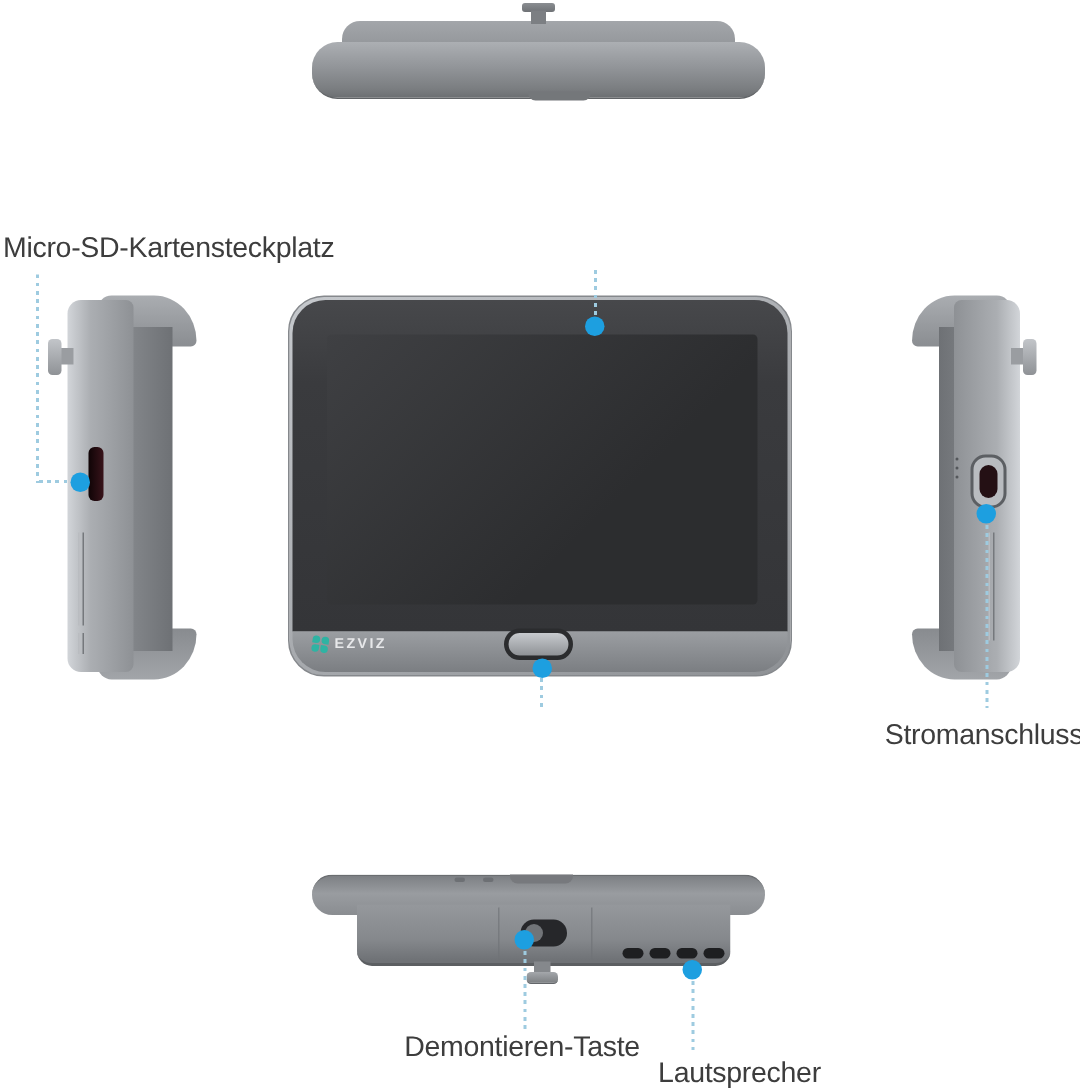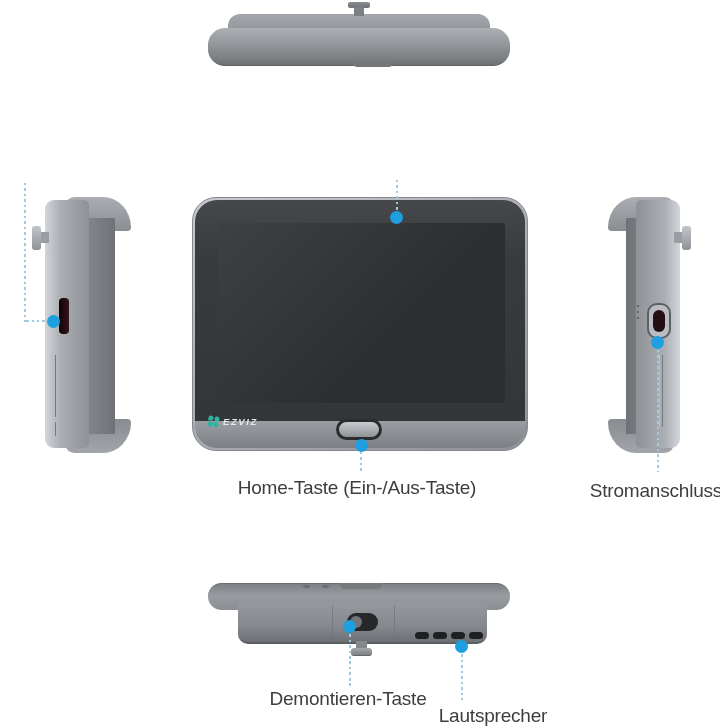--- a/index.html
+++ b/index.html
@@ -69,21 +69,21 @@
   .rs-dot{position:absolute;width:2px;height:2px;border-radius:50%;background:#54575b;left:31px;}
   .rs-groove{left:53px;top:159px;height:72px;}
 
   
   #front-view{left:192px;top:197px;width:336px;height:254px;}
   .fv-rim{left:0;top:0;width:336px;height:254px;background:linear-gradient(150deg,#c6c9cd,#8e9195);border-radius:24px;border:1px solid #85888c;}
   .fv-bezel{left:3px;top:3px;width:330px;height:221px;background:linear-gradient(180deg,#47484b,#3a3b3e 25%,#343538);border-radius:22px 22px 0 0;}
   .fv-screen{left:26px;top:26px;width:287px;height:180px;background:linear-gradient(135deg,#3f4043,#2c2d2f 65%);border-radius:3px;}
   .fv-chin{left:3px;top:224px;width:330px;height:27px;background:linear-gradient(180deg,#9b9ea2,#7b7e82);border-radius:0 0 22px 22px;}
   .fv-home{left:144px;top:222px;width:46px;height:21px;border:3px solid #2b2c2e;border-radius:12px;background:linear-gradient(#c7cace,#8f9296);z-index:5;}
-  .fv-logo{left:16px;top:216px;height:14px;display:flex;align-items:flex-end;gap:4px;z-index:5;font-style:italic;}
+  .fv-logo{left:16px;top:227px;height:14px;display:flex;align-items:flex-start;gap:4px;z-index:5;}
   .pinwheel{width:11px;height:11px;display:grid;grid-template-columns:5px 5px;grid-template-rows:5px 5px;gap:1px;transform:rotate(8deg);}
   .pinwheel span{background:var(--teal);display:block;}
   .pinwheel span:nth-child(1){border-radius:50% 50% 50% 0;}
   .pinwheel span:nth-child(2){border-radius:50% 50% 0 50%;}
   .pinwheel span:nth-child(3){border-radius:50% 0 50% 50%;}
   .pinwheel span:nth-child(4){border-radius:0 50% 50% 50%;}
   .fv-logo-text{font-size:9.5px;font-weight:bold;color:#e7e8ea;letter-spacing:1.6px;}
 
   
   #bottom-view{left:208px;top:583px;width:302px;height:78px;}
@@ -184,18 +184,18 @@
   <div class="vline" style="left:349px;top:634px;height:53px;"></div>
   <div class="vline" style="left:461px;top:654px;height:46px;"></div>
 
   <div class="dot" style="left:47px;top:315px;"></div>
   <div class="dot" style="left:390px;top:211px;"></div>
   <div class="dot" style="left:355px;top:439px;"></div>
   <div class="dot" style="left:651px;top:336px;"></div>
   <div class="dot" style="left:343px;top:620px;"></div>
   <div class="dot" style="left:455px;top:640px;"></div>
 
-  <div class="label" style="left:237px;top:477px;width:240px;text-align:center;">Home-Taste (Ein-/Aus-Taste)</div>
+  <div class="label" style="left:2px;top:155px;">Micro-SD-Kartensteckplatz</div>
   <div class="label" style="left:556px;top:480px;width:200px;text-align:center;">Stromanschluss</div>
   <div class="label" style="left:393px;top:705px;width:200px;text-align:center;">Lautsprecher</div>
   <div class="label" style="left:248px;top:688px;width:200px;text-align:center;">Demontieren-Taste</div>
 
 </div>
 
 </body></html>

